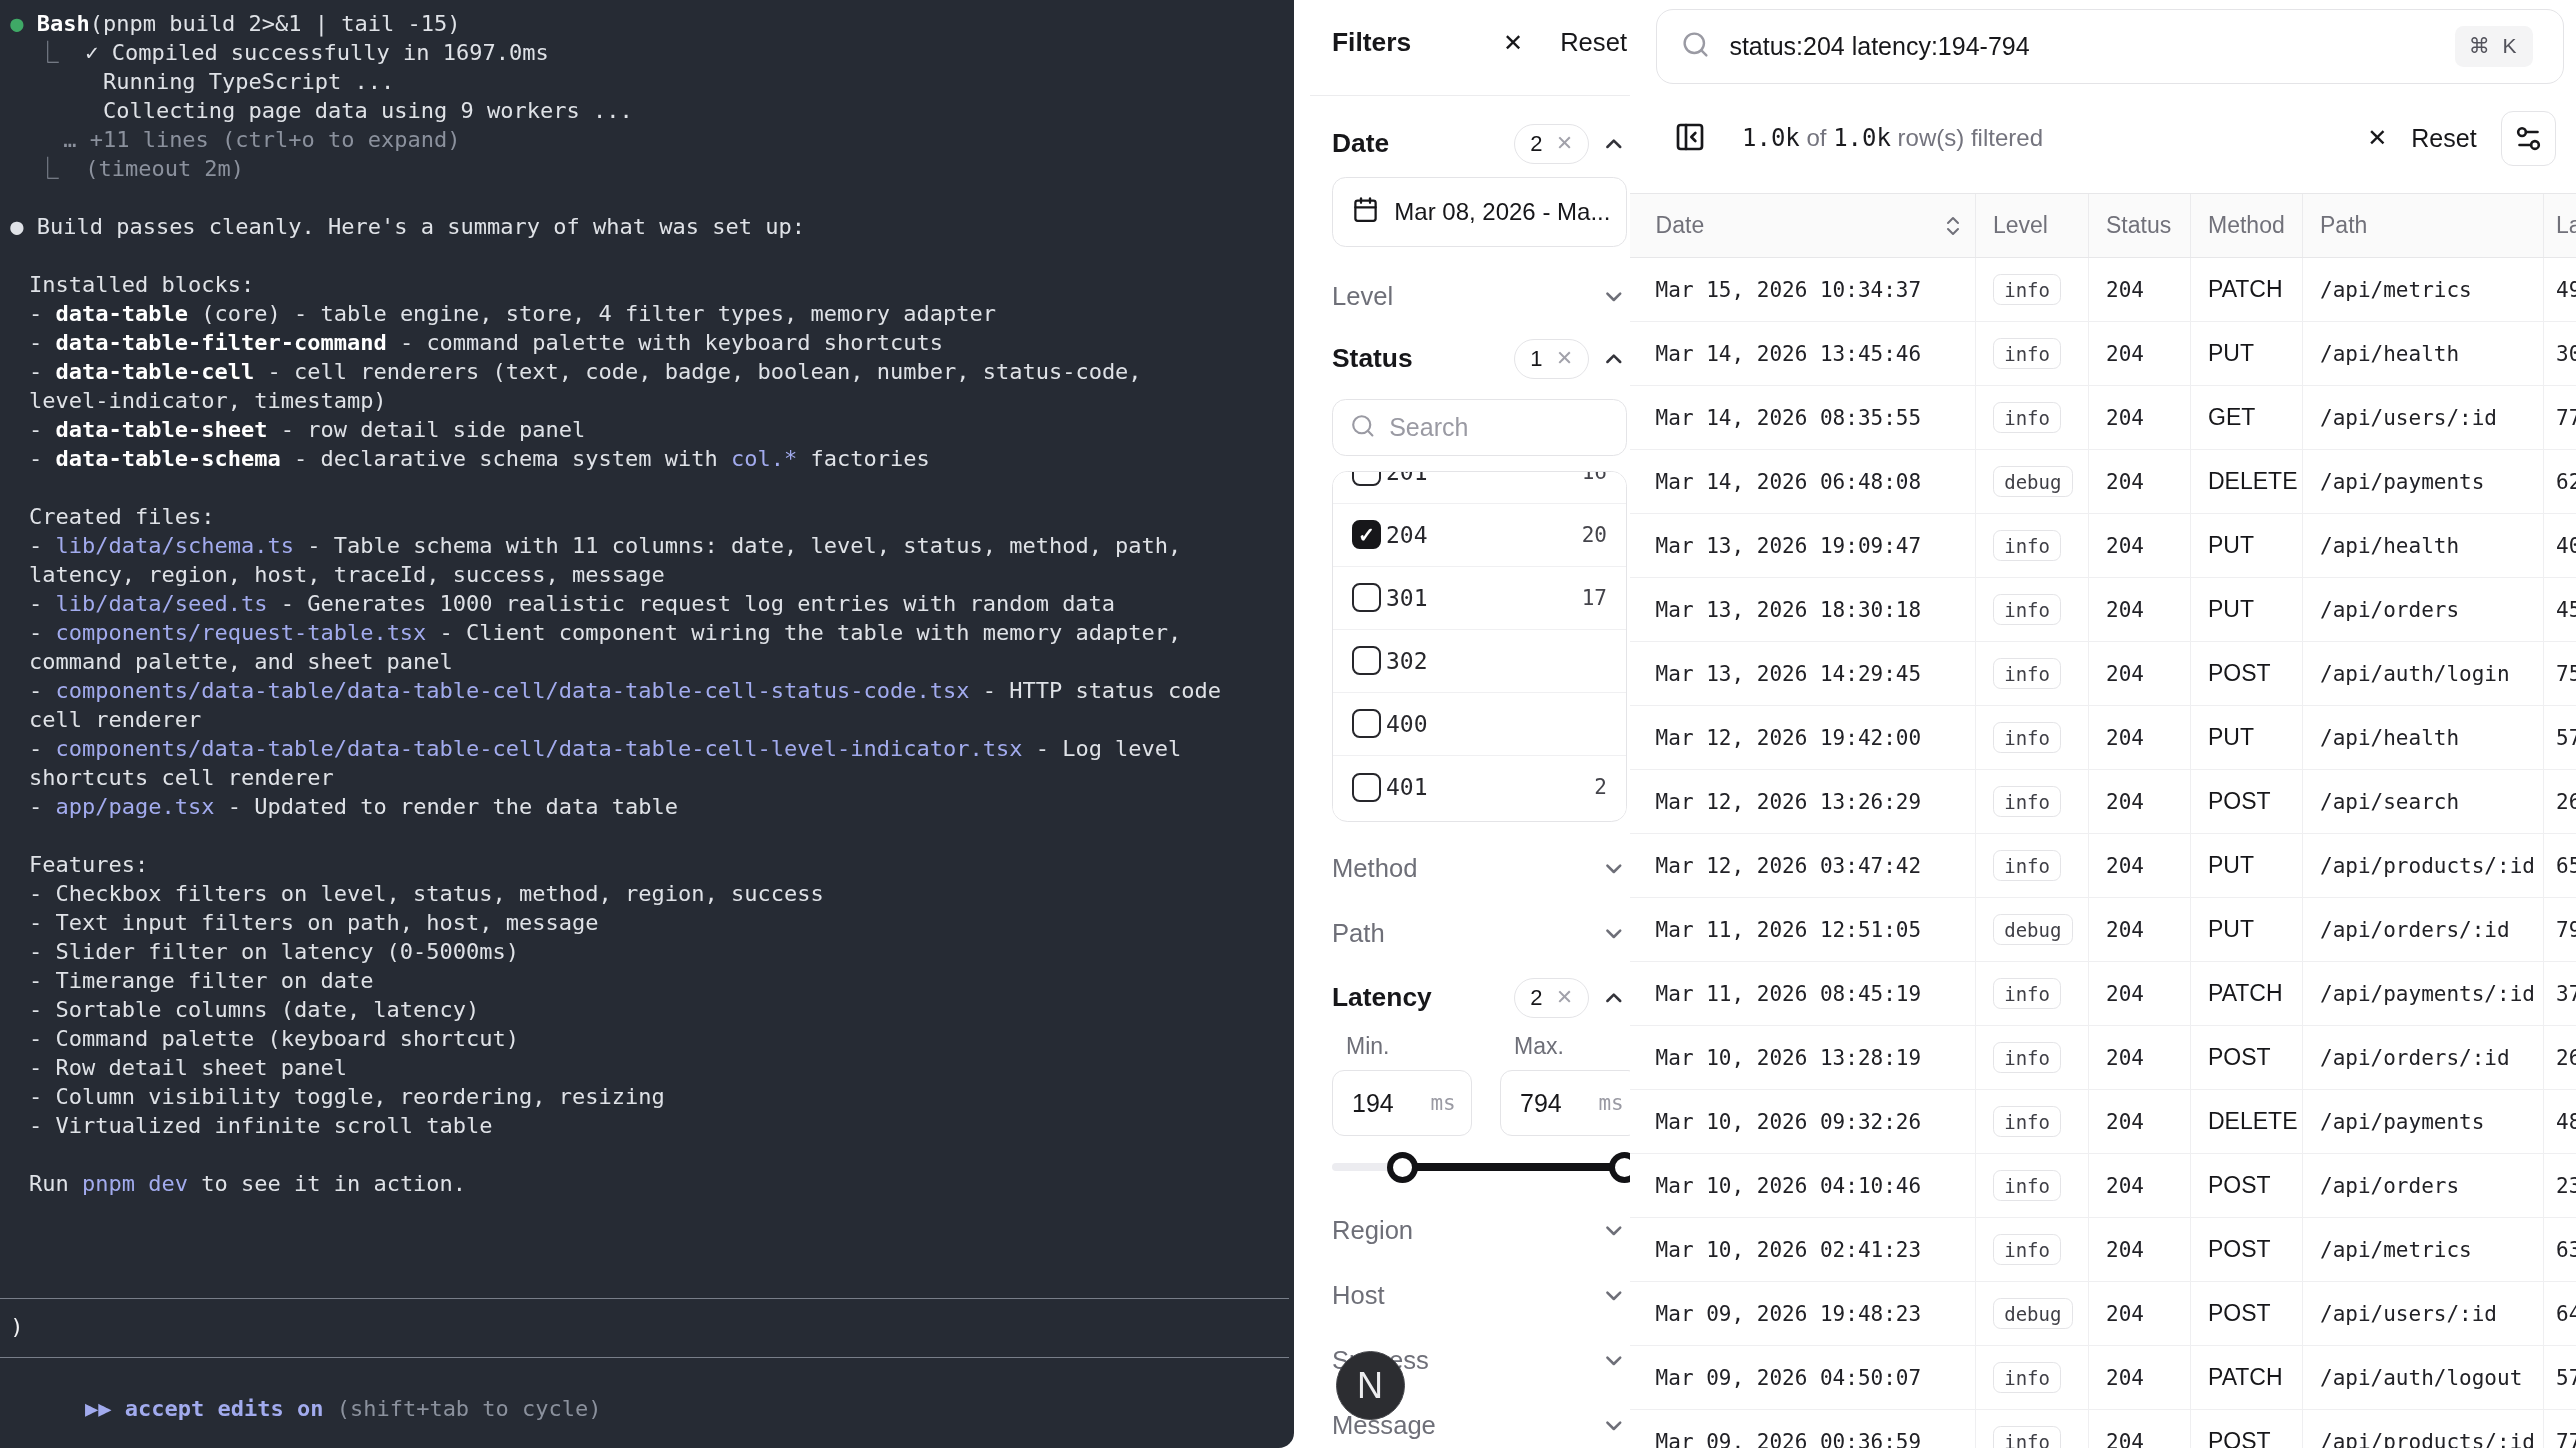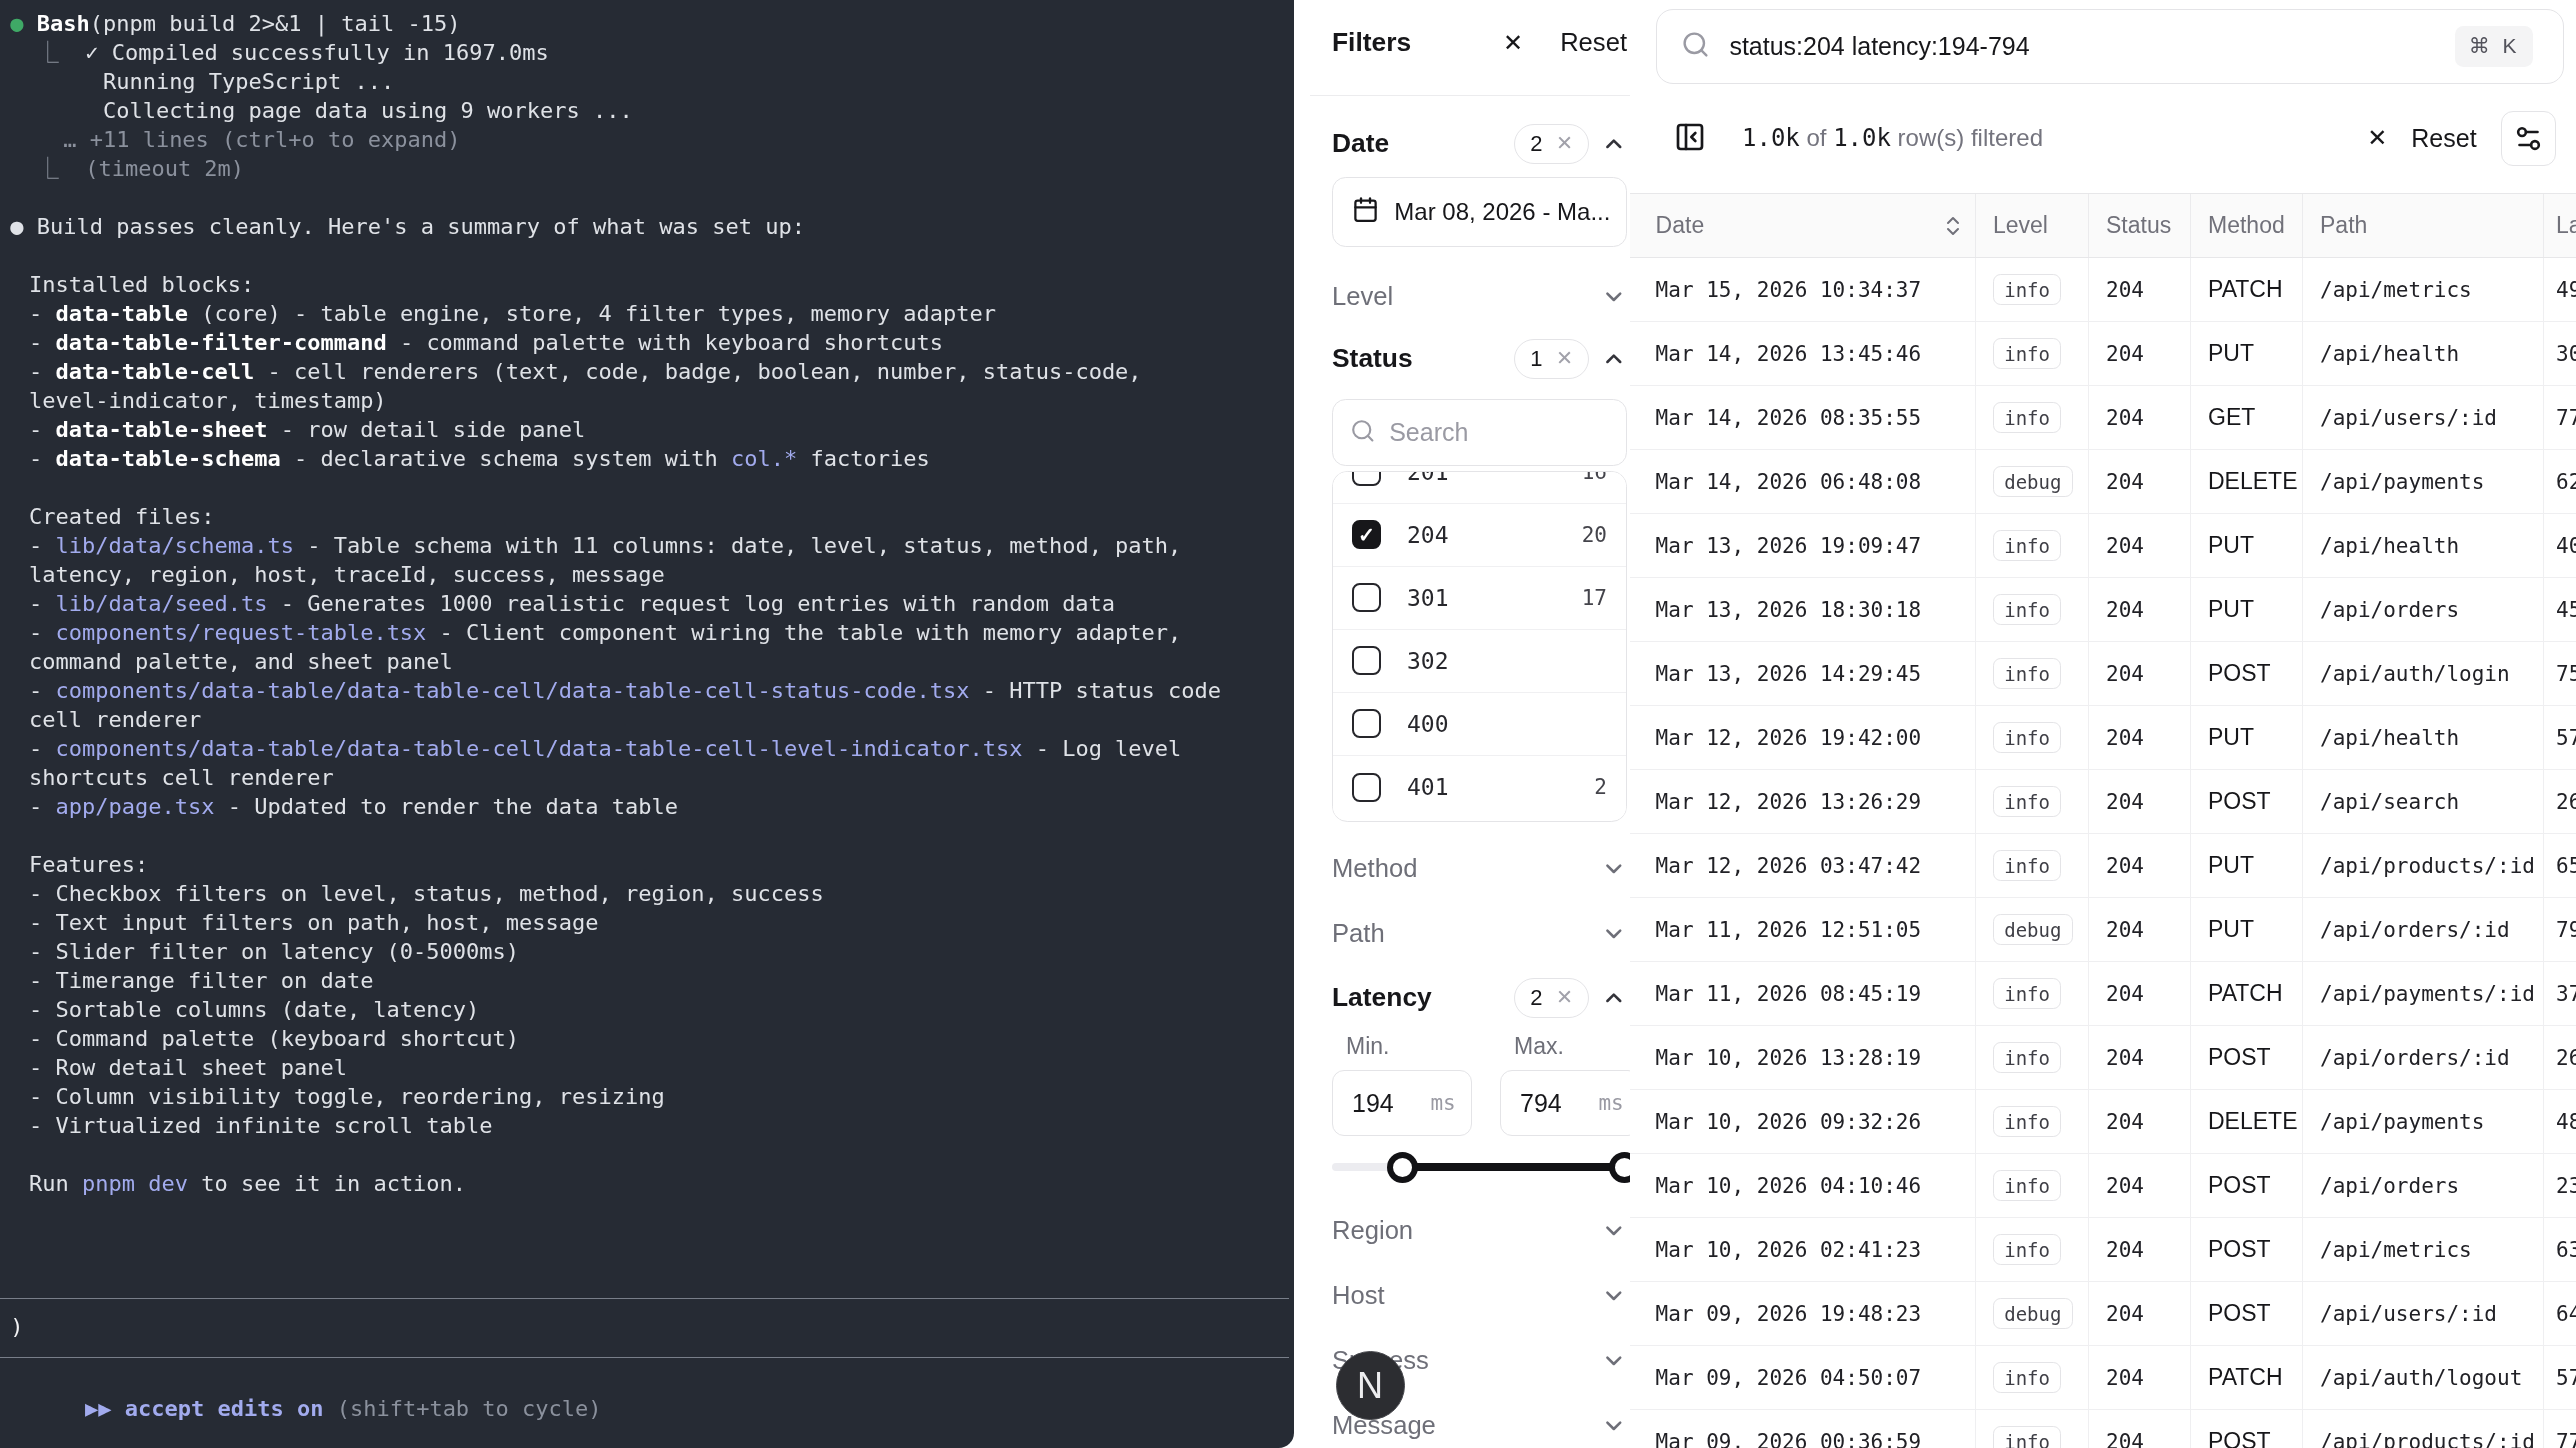--- a/index.html
+++ b/index.html
@@ -26,25 +26,25 @@
   .rgt{display:flex;align-items:center;gap:12px;}
   .pill{display:flex;align-items:center;gap:13.6px;border:1.7px solid #e4e4e7;border-radius:851px;
     padding:6px 15.3px;font-size:22px;font-weight:500;color:#17171a;}
   .pill-x{color:#a1a1aa;font-size:20.4px;line-height:1;}
   .chev svg{display:block;}
   .divider{position:absolute;left:0;top:95px;width:336px;border-top:1.7px solid #ececee;}
   .inputbox{position:absolute;border:1.7px solid #e4e4e7;border-radius:13.6px;display:flex;
     align-items:center;background:#fff;box-sizing:border-box;}
   #date-input{left:22px;top:177px;width:295px;height:70px;gap:15.3px;padding-left:19px;
     font-size:24px;color:#17171a;}
-  #status-search{left:22px;top:399px;width:295px;height:67px;gap:13.6px;padding-left:17px;}
+  #status-search{left:22px;top:399px;width:295px;height:57px;gap:13.6px;padding-left:17px;}
   #status-search .ph{font-size:25px;color:#9a9aa3;}
   #status-list{position:absolute;left:22px;top:471px;width:295px;height:351px;
     border:1.7px solid #e4e4e7;border-radius:15.3px;overflow:hidden;box-sizing:border-box;}
-  .opt{height:63px;display:flex;align-items:center;padding:0 19px;gap:26px;
+  .opt{height:63px;display:flex;align-items:center;padding:0 19px;gap:5px;
     border-bottom:1.7px solid #f0f0f2;box-sizing:border-box;background:#fff;}
   .opt:last-child{border-bottom:none;}
   .cb{width:29px;height:29px;border:2.6px solid #26262b;border-radius:7.7px;box-sizing:border-box;
     display:flex;align-items:center;justify-content:center;background:#fff;flex:0 0 auto;}
   .cb.on{background:#17171a;border-color:#17171a;color:#fff;font-size:20.4px;font-weight:bold;}
   .opt-label{font-family:"DejaVu Sans Mono",monospace;font-size:23px;color:#27272c;flex:1;}
   .opt-count{font-family:"DejaVu Sans Mono",monospace;font-size:21px;color:#44444b;}
   .mm-label{position:absolute;font-size:23px;color:#6e6f78;}
   .mm-input{position:absolute;top:1070px;height:66px;border:1.7px solid #e4e4e7;border-radius:12px;
     box-sizing:border-box;display:flex;align-items:center;justify-content:space-between;

